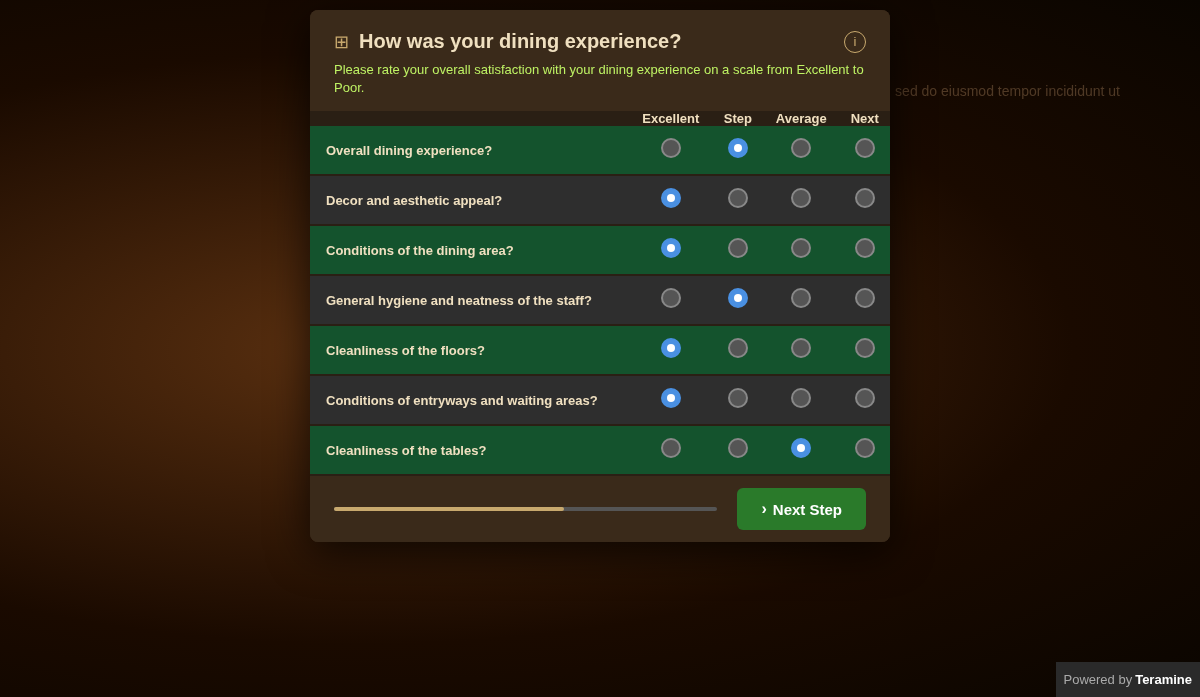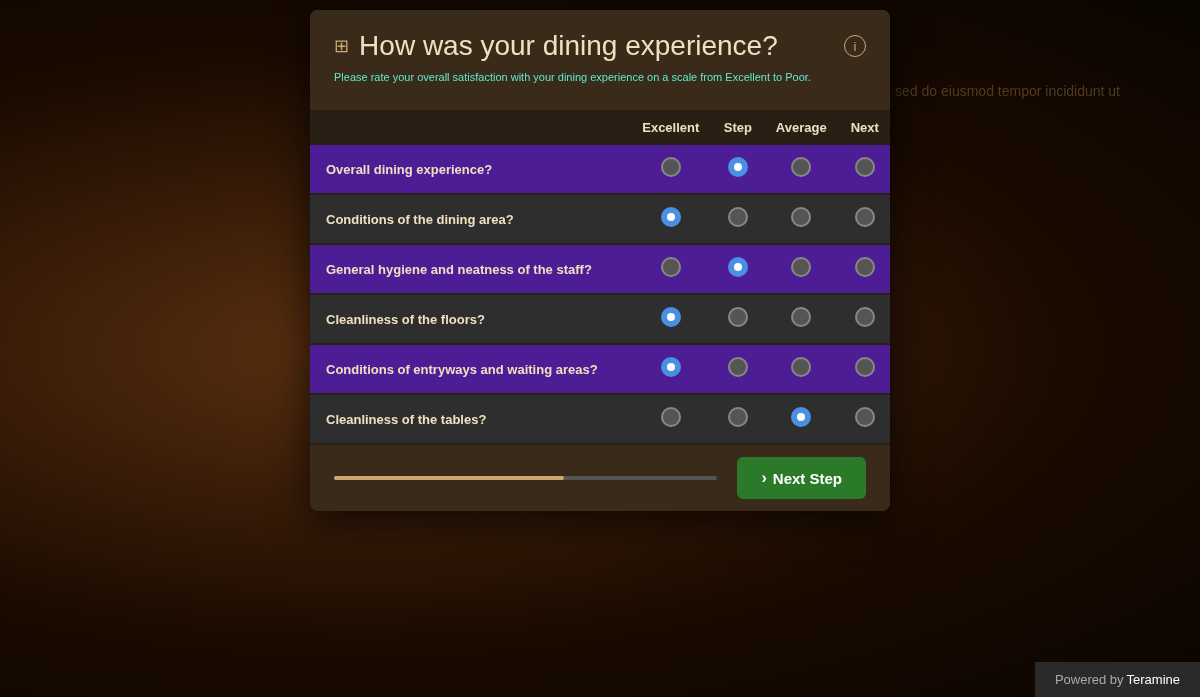--- a/index.html
+++ b/index.html
@@ -73,43 +73,43 @@
       gap: 10px;
     }
 
     .modal-title-icon {
       color: #c8a96e;
       font-size: 18px;
     }
 
     .modal-title-text {
       color: #f0e0c0;
-      font-size: 28px;
-      font-weight: normal;
+      font-size: 20px;
+      font-weight: bold;
     }
 
     .modal-info-icon {
       color: #c8a96e;
       font-size: 18px;
       cursor: pointer;
       border: 1.5px solid #c8a96e;
       border-radius: 50%;
       width: 22px;
       height: 22px;
       display: flex;
       align-items: center;
       justify-content: center;
       font-size: 13px;
     }
 
     .modal-subtitle {
-      color: #5eead4;
-      font-size: 11px;
+      color: #bef264;
+      font-size: 13px;
       line-height: 1.4;
-      margin-bottom: 15px;
+      margin-bottom: 4px;
     }
 
     .table-container {
       flex: 1;
       overflow-y: auto;
       background: #2a1f14;
     }
 
     .survey-table {
       width: 100%;
@@ -117,33 +117,33 @@
     }
 
     .survey-table thead tr {
       background: #2a1f14;
     }
 
     .survey-table thead th {
       color: #f0e0c0;
       font-weight: bold;
       font-size: 13px;
-      padding: 10px 8px;
+      padding: 0 8px;
       text-align: center;
       margin-top: 24px;
     }
 
     .survey-table thead th:first-child {
       text-align: left;
       padding-left: 16px;
       width: 55%;
     }
 
     .survey-table tbody tr {
-      background: #4c1d95;
+      background: #14532d;
       border-bottom: 2px solid #2a1f14;
     }
 
     .survey-table tbody tr:nth-child(even) {
       background: #2e2e2e;
     }
 
     .survey-table tbody td {
       padding: 12px 8px;
       text-align: center;
@@ -229,30 +229,30 @@
       font-size: 16px;
     }
 
     .powered-by {
       position: absolute;
       bottom: 0;
       right: 0;
       background: #2a2a2a;
       color: #aaa;
       font-size: 13px;
-      padding: 10px 20px;
+      padding: 10px 8px;
       display: flex;
       align-items: center;
       gap: 3px;
       z-index: 20;
     }
 
     .powered-by-brand {
       color: white;
-      font-weight: normal;
+      font-weight: bold;
     }
 
     .table-container::-webkit-scrollbar {
       width: 6px;
     }
     .table-container::-webkit-scrollbar-track {
       background: #2a1f14;
     }
     .table-container::-webkit-scrollbar-thumb {
       background: #666;
@@ -292,20 +292,27 @@
         </thead>
         <tbody id="survey-tbody">
         <tr>
               <td>Overall dining experience?</td>
               <td><div class="radio-btn"></div></td>
               <td><div class="radio-btn selected"></div></td>
               <td><div class="radio-btn"></div></td>
               <td><div class="radio-btn"></div></td>
             </tr>
             <tr>
+              <td>Decor and aesthetic appeal?</td>
+              <td><div class="radio-btn selected"></div></td>
+              <td><div class="radio-btn"></div></td>
+              <td><div class="radio-btn"></div></td>
+              <td><div class="radio-btn"></div></td>
+            </tr>
+            <tr>
               <td>Conditions of the dining area?</td>
               <td><div class="radio-btn selected"></div></td>
               <td><div class="radio-btn"></div></td>
               <td><div class="radio-btn"></div></td>
               <td><div class="radio-btn"></div></td>
             </tr>
             <tr>
               <td>General hygiene and neatness of the staff?</td>
               <td><div class="radio-btn"></div></td>
               <td><div class="radio-btn selected"></div></td>

